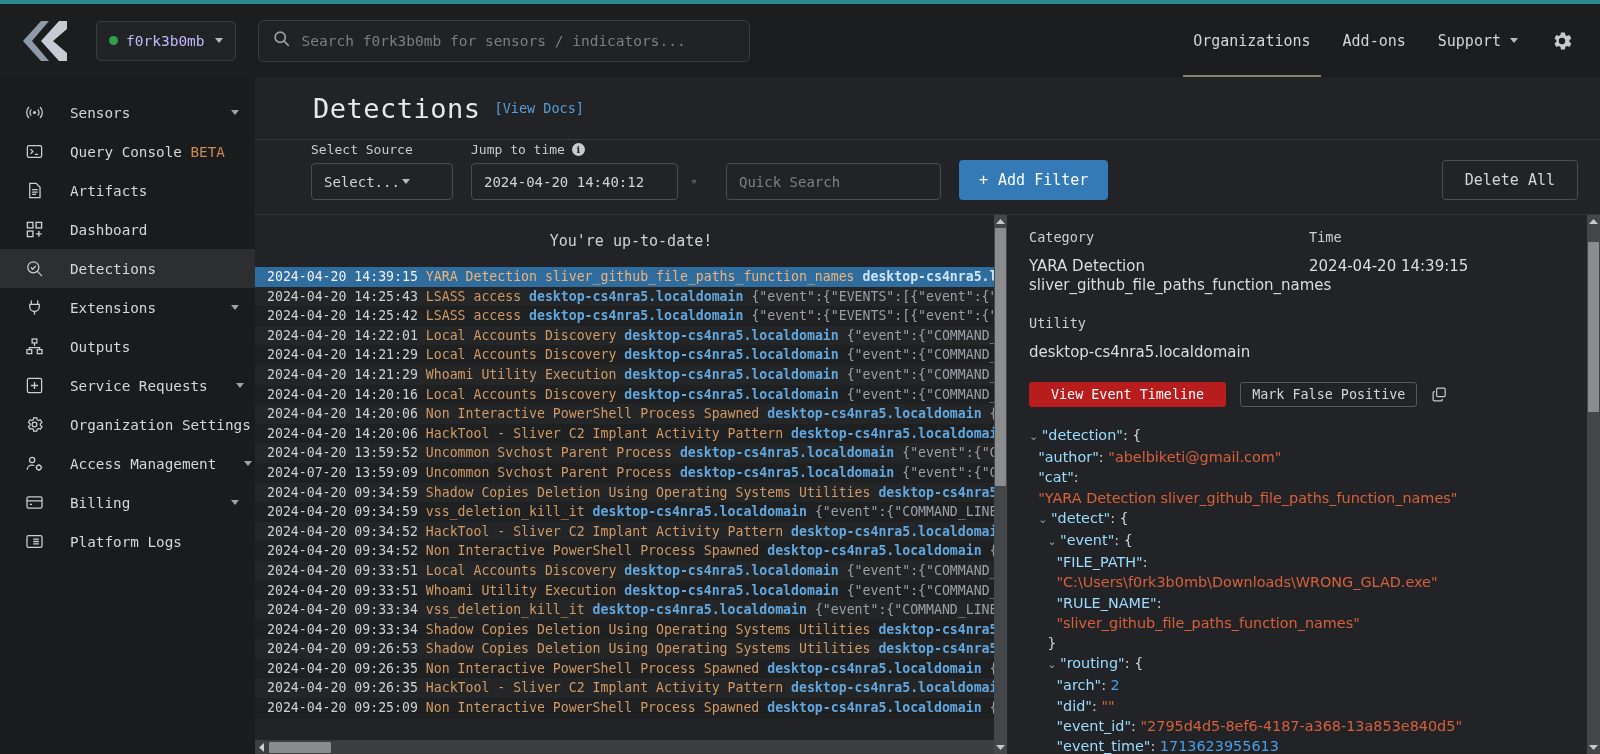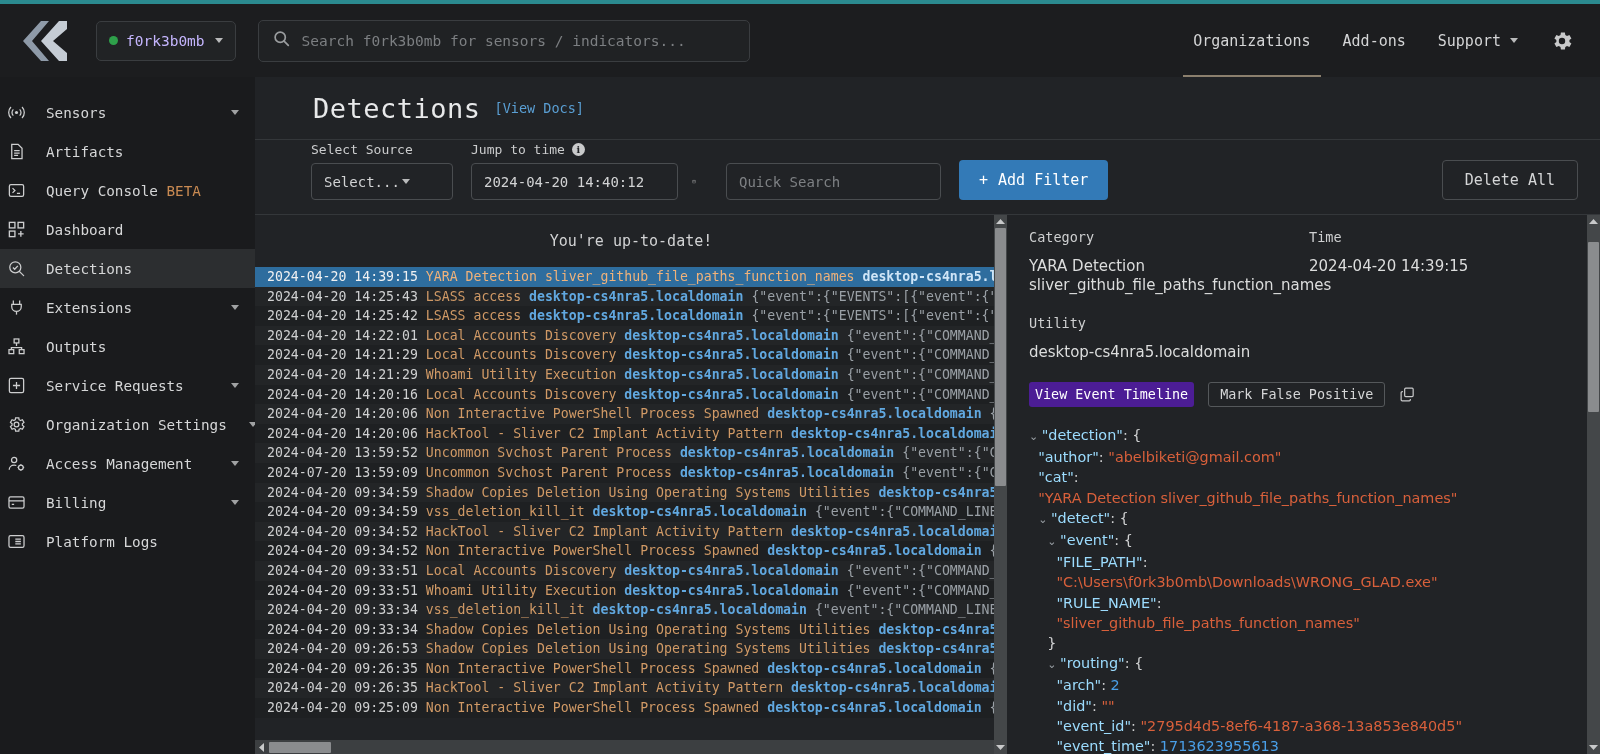--- a/index.html
+++ b/index.html
@@ -54,22 +54,22 @@
 
   
   .body { flex: 1; display: flex; min-height: 0; }
 
   
   .sidebar {
     width: 255px; flex: 0 0 255px; background: #1a1b1d;
     padding-top: 16px; overflow: hidden;
   }
   .side-item {
-    display: flex; align-items: center; height: 39px; padding: 0 16px 0 6px;
-    color: #d6d7d8; font-size: 14.3px; cursor: pointer; gap: 20px;
+    display: flex; align-items: center; height: 39px; padding: 0 16px 0 24px;
+    color: #d6d7d8; font-size: 14.3px; cursor: pointer; gap: 26px;
   }
   .side-item.active { background: #2c2e30; }
   .side-item .ico { width: 20px; flex: 0 0 20px; display:flex; align-items:center; justify-content:center; }
   .side-item .lbl { flex: 1; white-space: nowrap; }
   .side-item .chev { opacity: .85; }
   .beta { color: #c98a52; }
 
   
   .main { flex: 1; min-width: 0; display: flex; flex-direction: column; background: #212326; }
 
@@ -149,22 +149,22 @@
   .detail-pane { flex: 1; min-width: 0; background: #212326; display: flex; flex-direction: column;
                  padding: 14px 0 0 22px; position: relative; overflow: hidden;
                  font-family: "DejaVu Sans Mono", monospace; }
   .det-grid { display: flex; }
   .det-col-a { width: 280px; }
   .det-key { color: #cfd0d1; font-size: 13.5px; margin-bottom: 12px; }
   .det-val { color: #dcdddd; font-size: 15px; line-height: 19px;
              font-family: "DejaVu Sans", sans-serif; }
   .det-block { margin-top: 20px; }
   .det-actions { display: flex; align-items: center; gap: 14px; margin-top: 20px; }
-  .btn-sm-primary { background: #4c1d95; color: #fff; border: none; border-radius: 3px;
-                    height: 25px; padding: 0 6px; font-size: 13.4px; font-family: inherit; cursor: pointer; }
+  .btn-sm-primary { background: #b91c1c; color: #fff; border: none; border-radius: 3px;
+                    height: 25px; padding: 0 22px; font-size: 13.4px; font-family: inherit; cursor: pointer; }
   .btn-sm-outline { background: transparent; color: #d5d6d7; border: 1px solid #55585b; border-radius: 3px;
                     height: 25px; padding: 0 11px; font-size: 13.4px; font-family: inherit; cursor: pointer; }
   .copy-ico { cursor: pointer; display:flex; }
 
   .json { margin-top: 18px; font-size: 14.4px; line-height: 20.2px;
           font-family: "DejaVu Sans", sans-serif; white-space: pre; }
   .jl { display: block; }
   .jkey { color: #9cdcfe; }
   .jstr { color: #d9603b; }
   .jnum { color: #4a9fe8; }
@@ -232,35 +232,35 @@
             <path d="M8 8a5.6 5.6 0 0 0 0 8M16 8a5.6 5.6 0 0 1 0 8M5 5a10 10 0 0 0 0 14M19 5a10 10 0 0 1 0 14"></path>
           </svg>
         </span>
         <span class="lbl">Sensors</span>
         <span class="chev caret"></span>
       </div>
 
       <div class="side-item">
         <span class="ico">
           <svg width="19" height="19" viewBox="0 0 24 24" fill="none" stroke="#cdcecf" stroke-width="1.6">
+            <rect x="3" y="4.5" width="18" height="15" rx="2"></rect>
+              <path d="M7 9l3 3-3 3M12.5 15.5h4"></path>
+          </svg>
+        </span>
+        <span class="lbl"><span>Query Console</span> <span class="beta">BETA</span></span>
+      </div>
+
+      <div class="side-item">
+        <span class="ico">
+          <svg width="19" height="19" viewBox="0 0 24 24" fill="none" stroke="#cdcecf" stroke-width="1.6">
             <path d="M6 3h8l5 5v13H6z"></path>
               <path d="M9 11h7M9 14h7M9 17h5"></path>
           </svg>
         </span>
         <span class="lbl">Artifacts</span>
-      </div>
-
-      <div class="side-item">
-        <span class="ico">
-          <svg width="19" height="19" viewBox="0 0 24 24" fill="none" stroke="#cdcecf" stroke-width="1.6">
-            <rect x="3" y="4.5" width="18" height="15" rx="2"></rect>
-              <path d="M7 9l3 3-3 3M12.5 15.5h4"></path>
-          </svg>
-        </span>
-        <span class="lbl"><span>Query Console</span> <span class="beta">BETA</span></span>
       </div>
 
       <div class="side-item">
         <span class="ico">
           <svg width="19" height="19" viewBox="0 0 24 24" fill="none" stroke="#cdcecf" stroke-width="1.7">
             <rect x="3" y="3" width="7" height="7"></rect>
               <rect x="14" y="3" width="7" height="7"></rect>
             <rect x="3" y="14" width="7" height="7"></rect>
               <path d="M17.5 14v7M14 17.5h7"></path>
           </svg>

